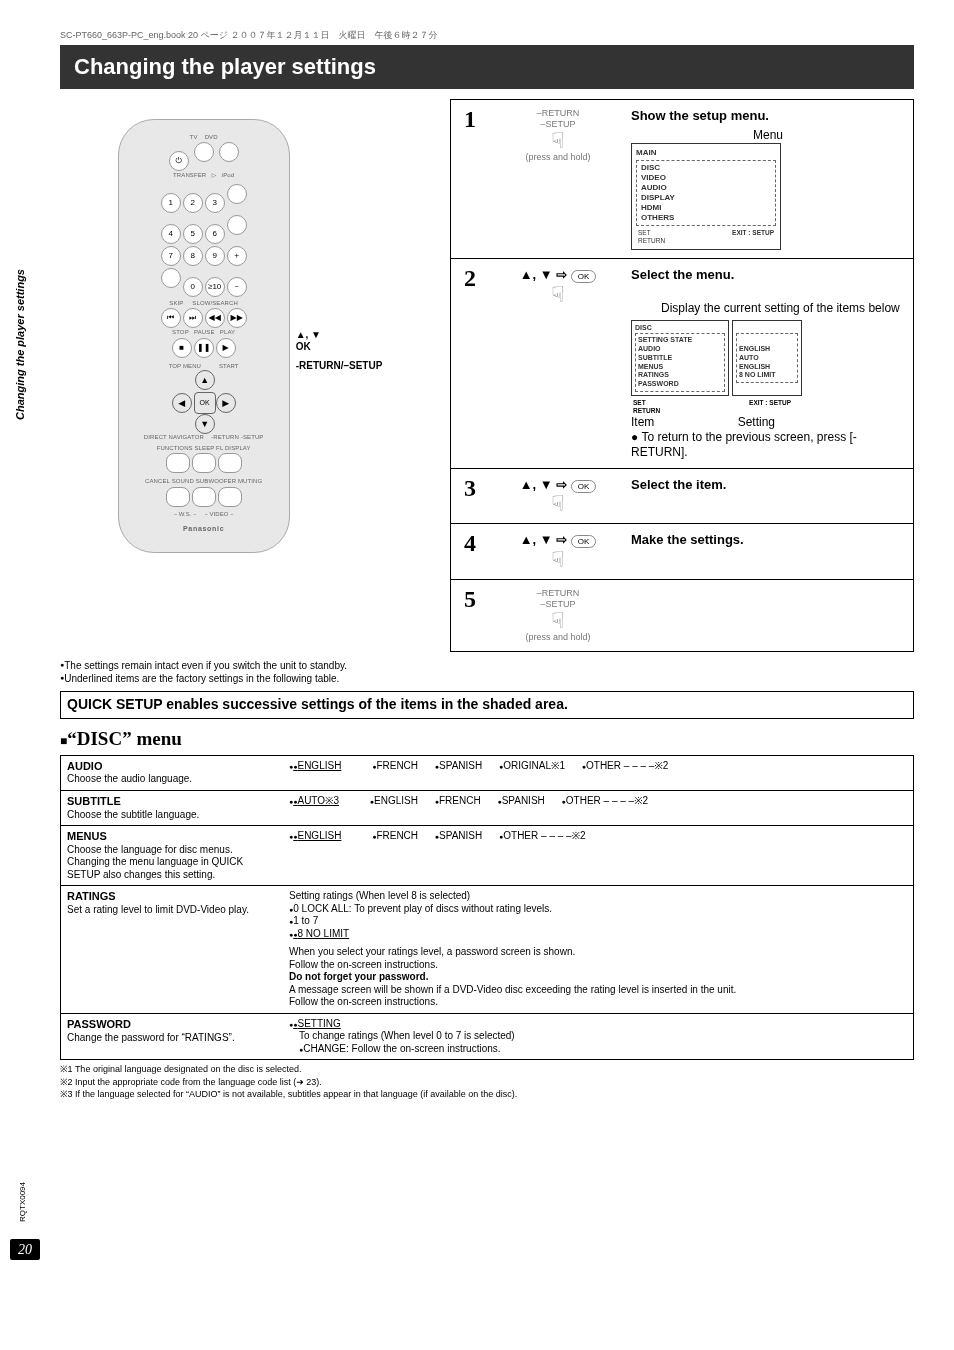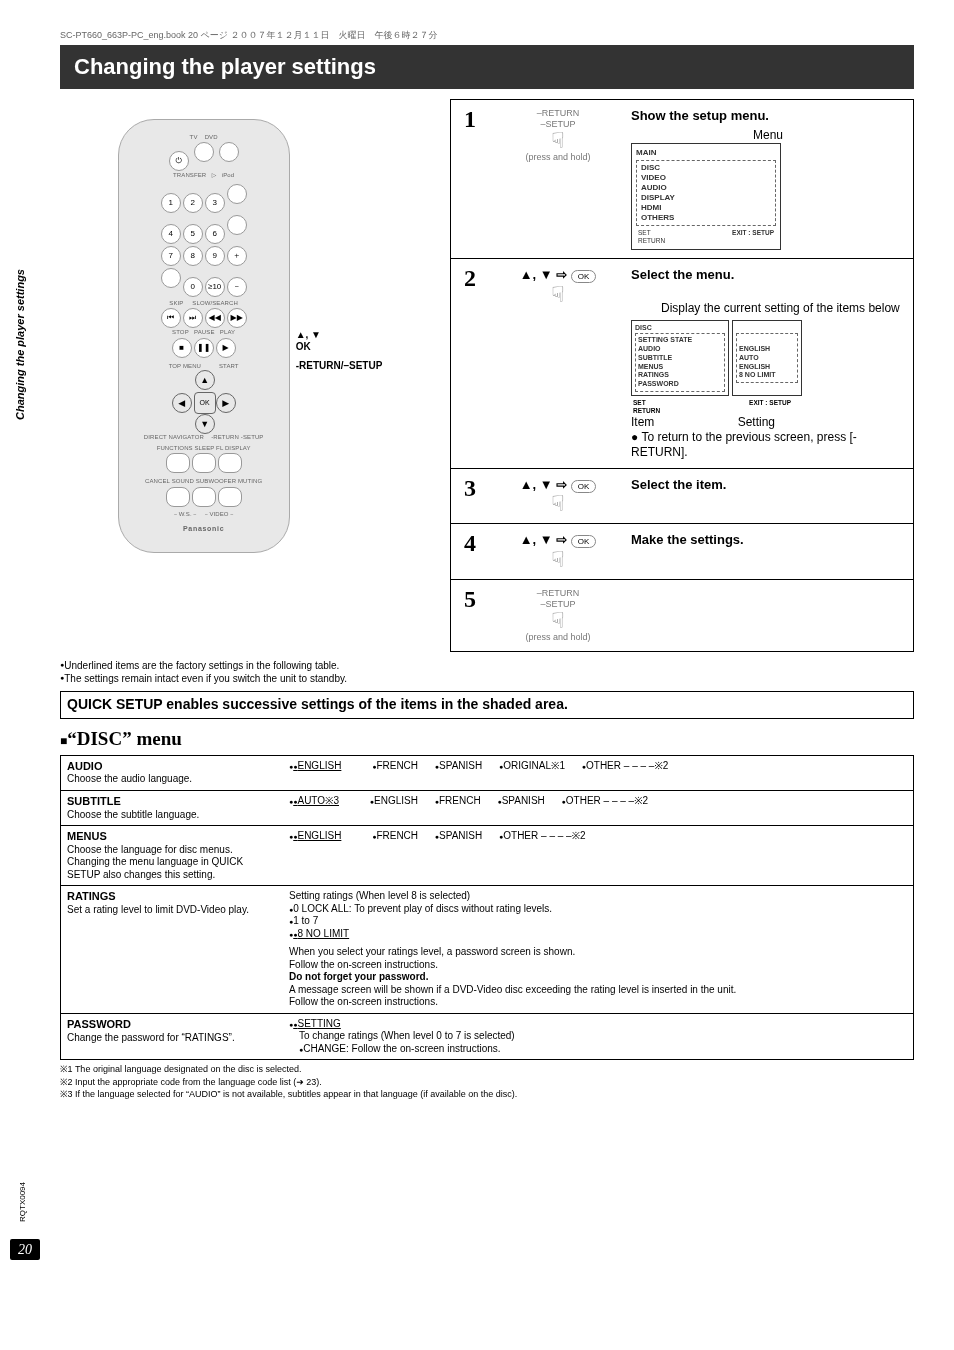--- a/index.html
+++ b/index.html
@@ -186,22 +186,22 @@
         <div>–RETURN</div>
         <div>–SETUP</div>
         <div class="hand">☟</div>
         <div>(press and hold)</div>
       </div>
     </div>
   </div>
 </div>
 
 <div class="notes-before">
+  <div>The settings remain intact even if you switch the unit to standby.</div>
   <div>Underlined items are the factory settings in the following table.</div>
-  <div>The settings remain intact even if you switch the unit to standby.</div>
 </div>
 
 <div class="shaded-note">QUICK SETUP enables successive settings of the items in the shaded area.</div>
 
 <div class="menu-hd">“DISC” menu</div>
 
 <table class="disc">
   <tbody>
       <tr>
     <td class="lbl"><b>AUDIO</b><br><span>Choose the audio language.</span></td>

